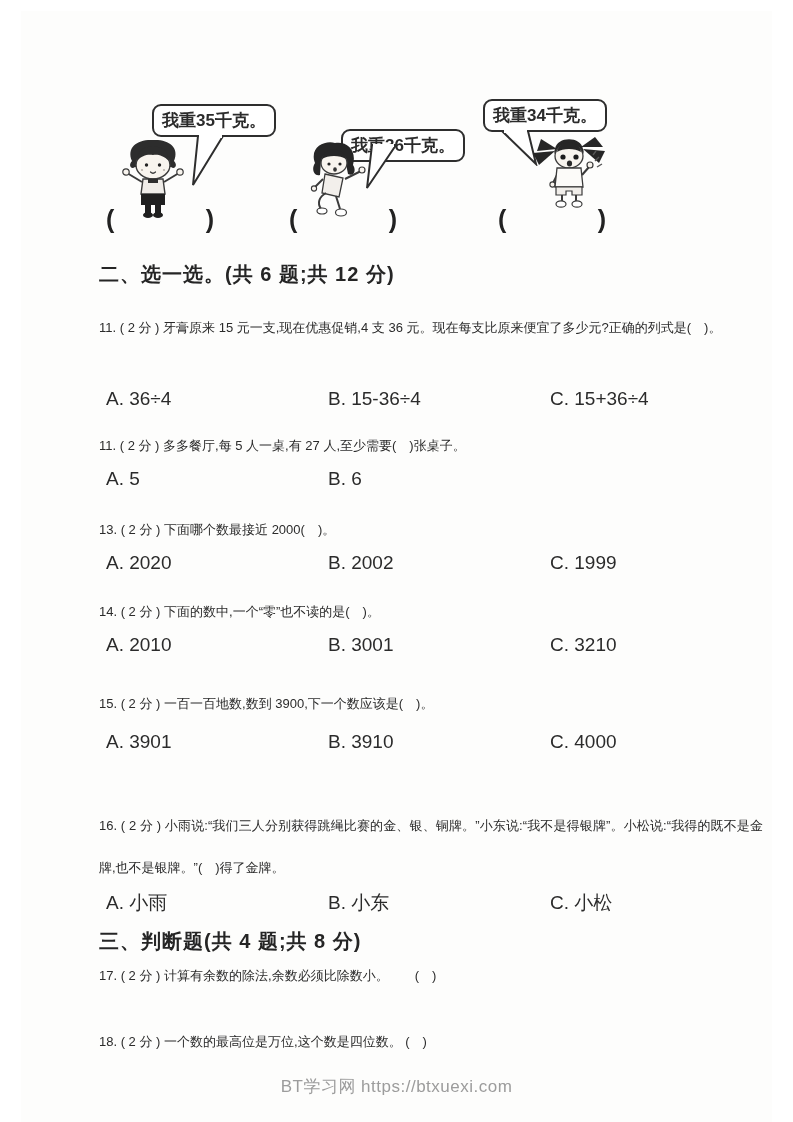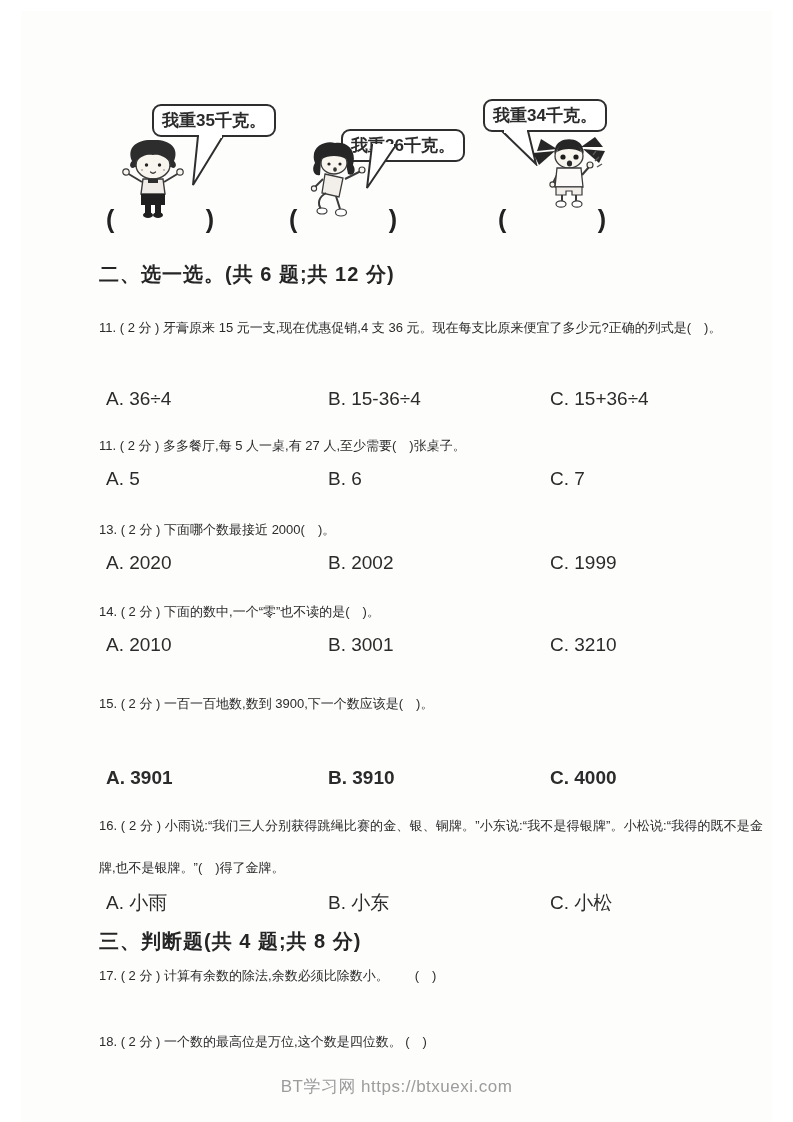--- a/index.html
+++ b/index.html
@@ -147,39 +147,38 @@
   <div class="opts" style="top:377px;">
     <span>A. 36÷4</span>
     <span>B. 15-36÷4</span>
     <span>C. 15+36÷4</span>
   </div>
 
   <div class="q" style="top:414px;">11. ( 2 分 ) 多多餐厅,每 5 人一桌,有 27 人,至少需要(　)张桌子。</div>
   <div class="opts" style="top:457px;">
     <span>A. 5</span>
     <span>B. 6</span>
-    <span>C. 7</span>
   </div>
 
   <div class="q" style="top:498px;">13. ( 2 分 ) 下面哪个数最接近 2000(　)。</div>
   <div class="opts" style="top:541px;">
     <span>A. 2020</span>
     <span>B. 2002</span>
     <span>C. 1999</span>
   </div>
 
   <div class="q" style="top:580px;">14. ( 2 分 ) 下面的数中,一个“零”也不读的是(　)。</div>
   <div class="opts" style="top:623px;">
     <span>A. 2010</span>
     <span>B. 3001</span>
     <span>C. 3210</span>
   </div>
 
   <div class="q" style="top:672px;">15. ( 2 分 ) 一百一百地数,数到 3900,下一个数应该是(　)。</div>
-  <div class="opts" style="top:756px;font-weight:bold;">
+  <div class="opts" style="top:720px;">
     <span>A. 3901</span>
     <span>B. 3910</span>
     <span>C. 4000</span>
   </div>
 
   <div class="q" style="top:794px;line-height:42px;">16. ( 2 分 ) 小雨说:“我们三人分别获得跳绳比赛的金、银、铜牌。”小东说:“我不是得银牌”。小松说:“我得的既不是金牌,也不是银牌。”(　)得了金牌。</div>
   <div class="opts" style="top:879px;">
     <span>A. 小雨</span>
     <span>B. 小东</span>
     <span>C. 小松</span>

